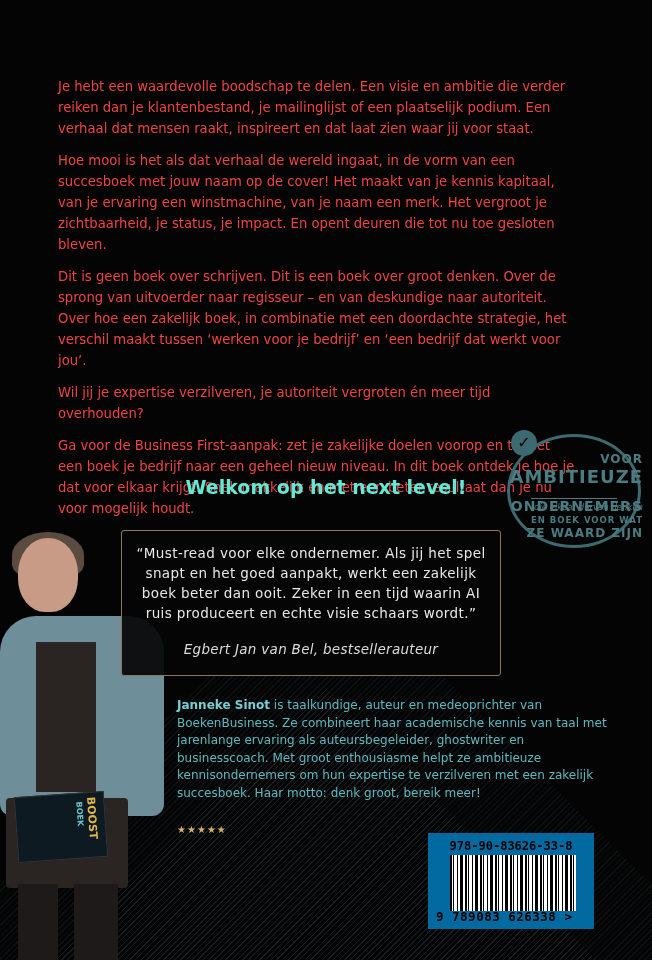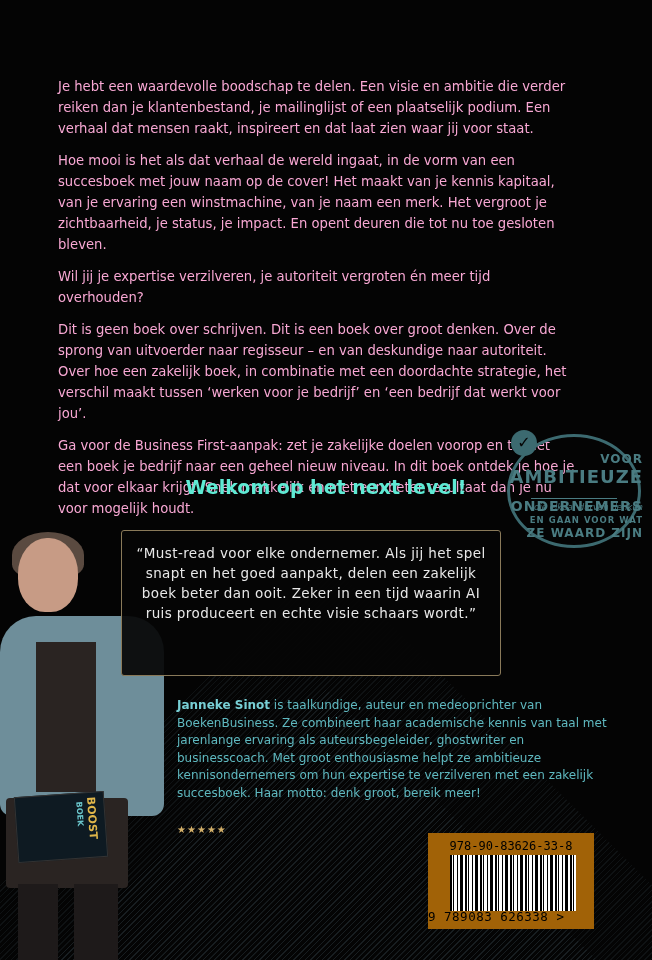--- a/index.html
+++ b/index.html
@@ -1,45 +1,45 @@
 <!DOCTYPE html>
 <html><head>
 <meta charset="utf-8">
 <style>
   html, body { margin:0; padding:0; }
   body { width:652px; height:960px; background:#050505; overflow:hidden; position:relative; font-family:"DejaVu Sans", sans-serif; }
   .cover { position:absolute; inset:0; background:#040404; overflow:hidden; }
   .chev { position:absolute; left:50%; transform:translateX(-50%); width:0; height:0; }
   .chev-layer { position:absolute; left:-340px; width:680px; height:680px; transform:rotate(45deg); transform-origin:center;
     background:repeating-linear-gradient(90deg, rgba(70,90,100,0.16) 0 1px, transparent 1px 4px); }
-  .intro { position:absolute; left:58px; top:76px; width:520px; color:#f9a8d4; font-size:13.2px; line-height:21px; }
+  .intro { position:absolute; left:58px; top:76px; width:520px; color:#ef4444; font-size:13.2px; line-height:21px; }
   .intro p { margin:0 0 11px 0; }
   .headline { position:absolute; left:0; width:652px; top:476px; text-align:center; color:#5eead4; font-weight:bold; font-size:19px; }
   .badge { position:absolute; left:503px; top:430px; width:140px; height:118px; }
   .badge-ring { position:absolute; left:4px; top:4px; width:128px; height:108px; border:3px solid #3c6a70; border-radius:50%; }
   .badge-check { position:absolute; left:8px; top:0px; width:26px; height:26px; border-radius:50%; background:#3c6a70; color:#050505; font-size:16px; text-align:center; line-height:26px; font-weight:bold; }
   .badge-text { position:absolute; left:0; width:140px; text-align:right; color:#4a7c82; font-weight:bold; letter-spacing:1px; }
   .b1 { top:22px; font-size:12px; }
   .b2 { top:36px; font-size:18px; }
   .b3 { top:68px; font-size:14px; }
   .b-line { position:absolute; left:28px; top:68px; width:86px; height:1px; background:#4a7c82; }
   .b4 { top:72px; font-size:8.5px; font-style:italic; font-weight:normal; letter-spacing:0; }
   .b5 { top:85px; font-size:8.5px; }
   .b6 { top:96px; font-size:12px; }
   .quote-box { position:absolute; left:121px; top:530px; width:378px; height:144px; border:1px solid #8a7a5a; border-radius:3px; background:rgba(5,5,5,0.92); }
   .quote-text { position:absolute; left:10px; top:12px; width:358px; text-align:center; color:#e8e8e8; font-size:13.5px; line-height:20px; letter-spacing:0.4px; }
   .quote-author { position:absolute; left:0; top:110px; width:378px; text-align:center; color:#dcdcdc; font-size:13.5px; font-style:italic; letter-spacing:0.3px; }
   .bio { position:absolute; left:177px; top:697px; width:440px; color:#5fb9c0; font-size:12px; line-height:17.5px; }
   .bio b { color:#78d0d6; }
   .stars { position:absolute; left:177px; top:824px; color:#d4b06a; font-size:10px; letter-spacing:1px; }
-  .barcode { position:absolute; left:428px; top:833px; width:166px; height:96px; background:#a16207; }
+  .barcode { position:absolute; left:428px; top:833px; width:166px; height:96px; background:#0369a1;font-weight:bold; }
   .isbn-top { position:absolute; left:0; top:6px; width:166px; text-align:center; font-family:"DejaVu Sans Mono", monospace; font-size:12px; color:#000; }
   .bars { position:absolute; left:22px; top:22px; width:126px; height:56px;
     background:repeating-linear-gradient(90deg,#000 0 2px,#fff 2px 3px,#000 3px 4px,#fff 4px 7px,#000 7px 8px,#fff 8px 10px,#000 10px 13px,#fff 13px 15px); }
-  .isbn-bottom { position:absolute; left:0; top:76px; width:160px; font-family:"DejaVu Sans Mono", monospace; font-size:12.5px; color:#000; letter-spacing:0.5px; white-space:pre; background:transparent; }
+  .isbn-bottom { position:absolute; left:8px; top:76px; width:160px; font-family:"DejaVu Sans Mono", monospace; font-size:12.5px; color:#000; letter-spacing:0.5px; white-space:pre; background:transparent; }
   .person { position:absolute; left:0; top:532px; width:170px; height:428px; }
   .head { position:absolute; left:18px; top:6px; width:60px; height:74px; border-radius:48% 48% 45% 45%; background:#c79b85; }
   .hair { position:absolute; left:12px; top:0px; width:72px; height:46px; border-radius:50% 50% 30% 30%; background:#5a4a40; }
   .jacket { position:absolute; left:0; top:84px; width:164px; height:200px; background:#6e8e9a; border-radius:36px 36px 12px 12px; }
   .shirt { position:absolute; left:36px; top:110px; width:60px; height:150px; background:#2a2422; }
   .skirt { position:absolute; left:6px; top:266px; width:122px; height:90px; background:#2a2422; border-radius:4px; }
   .legs { position:absolute; left:18px; top:352px; width:100px; height:76px; background:repeating-linear-gradient(90deg,#1e1a1a 0 40px,transparent 40px 56px,#1e1a1a 56px 100px); }
   .book { position:absolute; left:16px; top:262px; width:88px; height:64px; background:#0e1a22; transform:rotate(-4deg); border:1px solid #333; }
   .book-title { position:absolute; right:6px; top:4px; color:#e0b64a; font-weight:bold; font-size:11px; writing-mode:vertical-rl; }
   .book-sub { position:absolute; right:20px; top:8px; color:#6bc6cc; font-weight:bold; font-size:8px; writing-mode:vertical-rl; }
@@ -51,54 +51,55 @@
   <div class="chev" style="top:700px;">
       <div class="chev-layer" style="top:0;"></div>
     </div>
   <div class="chev" style="top:830px;">
       <div class="chev-layer" style="top:0;"></div>
     </div>
 
   <div class="intro">
     <p>Je hebt een waardevolle boodschap te delen. Een visie en ambitie die verder reiken dan je klantenbestand, je mailinglijst of een plaatselijk podium. Een verhaal dat mensen raakt, inspireert en dat laat zien waar jij voor staat.</p>
     <p>Hoe mooi is het als dat verhaal de wereld ingaat, in de vorm van een succesboek met jouw naam op de cover! Het maakt van je kennis kapitaal, van je ervaring een winstmachine, van je naam een merk. Het vergroot je zichtbaarheid, je status, je impact. En opent deuren die tot nu toe gesloten bleven.</p>
+    <p>Dit is geen boek over schrijven. Dit is een boek over groot denken. Over de sprong van uitvoerder naar regisseur – en van deskundige naar autoriteit. Over hoe een zakelijk boek, in combinatie met een doordachte strategie, het verschil maakt tussen ‘werken voor je bedrijf’ en ‘een bedrijf dat werkt voor jou’.</p>
     <p>Wil jij je expertise verzilveren, je autoriteit vergroten én meer tijd overhouden?</p>
-    <p>Dit is geen boek over schrijven. Dit is een boek over groot denken. Over de sprong van uitvoerder naar regisseur – en van deskundige naar autoriteit. Over hoe een zakelijk boek, in combinatie met een doordachte strategie, het verschil maakt tussen ‘werken voor je bedrijf’ en ‘een bedrijf dat werkt voor jou’.</p>
     <p>Ga voor de Business First-aanpak: zet je zakelijke doelen voorop en til met een boek je bedrijf naar een geheel nieuw niveau. In dit boek ontdek je hoe je dat voor elkaar krijgt. Snel, makkelijk en met een beter resultaat dan je nu voor mogelijk houdt.</p>
   </div>
 
   <div class="headline">Welkom op het next level!</div>
 
   <div class="badge">
     <div class="badge-ring"></div>
     <div class="badge-check">✓</div>
     <div class="badge-text b1">VOOR</div>
     <div class="badge-text b2">AMBITIEUZE</div>
     <div class="badge-text b3">ONDERNEMERS</div>
     <div class="b-line"></div>
     <div class="badge-text b4">die elkaar durven denken</div>
-    <div class="badge-text b5">EN GAAN VOOR WAT</div>
+    <div class="badge-text b5">EN BOEK VOOR WAT</div>
     <div class="badge-text b6">ZE WAARD ZIJN</div>
   </div>
 
   <div class="person">
     <div class="jacket"></div>
     <div class="shirt"></div>
     <div class="skirt"></div>
     <div class="legs"></div>
     <div class="hair"></div>
     <div class="head"></div>
     <div class="book">
       <span class="book-title">BOOST</span>
       <span class="book-sub">BOEK</span>
     </div>
   </div>
 
   <div class="quote-box">
-    <div class="quote-text">“Must-read voor elke ondernemer. Als jij het spel snapt en het goed aanpakt, delen een zakelijk boek beter dan ooit. Zeker in een tijd waarin AI ruis produceert en echte visie schaars wordt.”</div>
+    <div class="quote-text">“Must-read voor elke ondernemer. Als jij het spel snapt en het goed aanpakt, werkt een zakelijk boek beter dan ooit. Zeker in een tijd waarin AI ruis produceert en echte visie schaars wordt.”</div>
+    <div class="quote-author">Egbert Jan van Bel, bestsellerauteur</div>
   </div>
 
   <div class="bio"><b>Janneke Sinot</b><span> is taalkundige, auteur en medeoprichter van BoekenBusiness. Ze combineert haar academische kennis van taal met jarenlange ervaring als auteursbegeleider, ghostwriter en businesscoach. Met groot enthousiasme helpt ze ambitieuze kennisondernemers om hun expertise te verzilveren met een zakelijk succesboek. Haar motto: denk groot, bereik meer!</span></div>
 
   <div class="stars">★★★★★</div>
 
   <div class="barcode">
     <div class="isbn-top">978-90-83626-33-8</div>
     <div class="bars"></div>
     <div class="isbn-bottom">9 789083 626338 &gt;</div>

